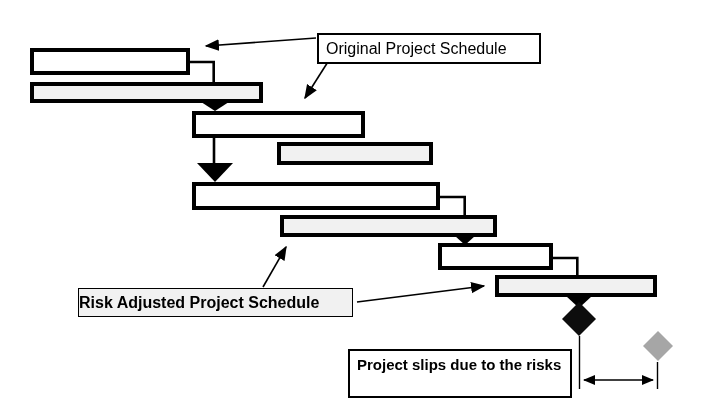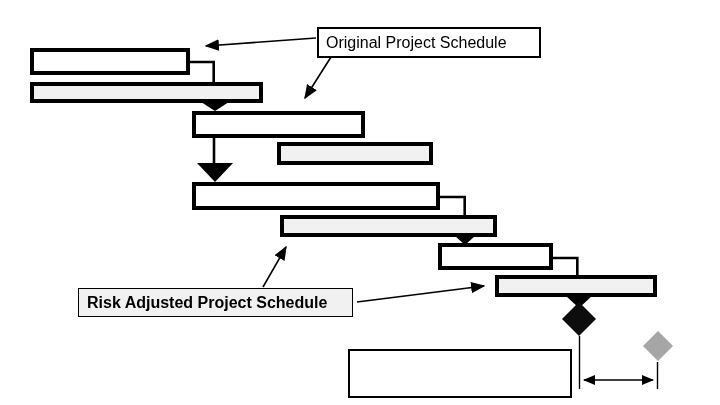--- a/index.html
+++ b/index.html
@@ -10,22 +10,22 @@
   .stage svg{position:absolute;left:0;top:0;}
   .bar{stroke:#000;stroke-width:4;}
   .conn{stroke:#000;stroke-width:2.6;fill:none;}
   .leader{stroke:#000;stroke-width:1.6;fill:none;}
   .thin{stroke:#000;stroke-width:1.4;fill:none;}
   .head{fill:#000;stroke:none;}
   .callout{
     position:absolute;box-sizing:border-box;border:2px solid #000;
     display:flex;align-items:center;background:#fff;
   }
-  .callout-a{left:317px;top:27px;width:224px;height:31px;font-size:16px;padding-left:7px;}
-  .callout-b{left:78px;top:288px;width:275px;height:29px;border-width:1.5px;font-size:16px;font-weight:600;padding-left:8px;}
+  .callout-a{left:317px;top:33px;width:224px;height:31px;font-size:16px;padding-left:7px;}
+  .callout-b{left:78px;top:288px;width:275px;height:29px;border-width:1.5px;font-size:16px;font-weight:600;}
   .callout-c{left:348px;top:349px;width:224px;height:49px;font-size:15px;font-weight:600;
              padding:4px 7px;display:block;line-height:20px;}
 </style>
 </head>
 <body>
 
 <div class="stage">
 
   <svg width="720" height="405" viewBox="0 0 720 405">
     <defs>
@@ -68,15 +68,16 @@
 
   <div class="callout callout-a" style="background-color: rgb(255, 255, 255);">
     <span>Original Project Schedule</span>
   </div>
 
   <div class="callout callout-b" style="background-color: rgb(241, 241, 241);">
     <span>Risk Adjusted Project Schedule</span>
   </div>
 
   <div class="callout callout-c" style="background-color: rgb(255, 255, 255);">
+    <div>Project slips due to the risks</div>
   </div>
 
 </div>
 
 </body></html>

